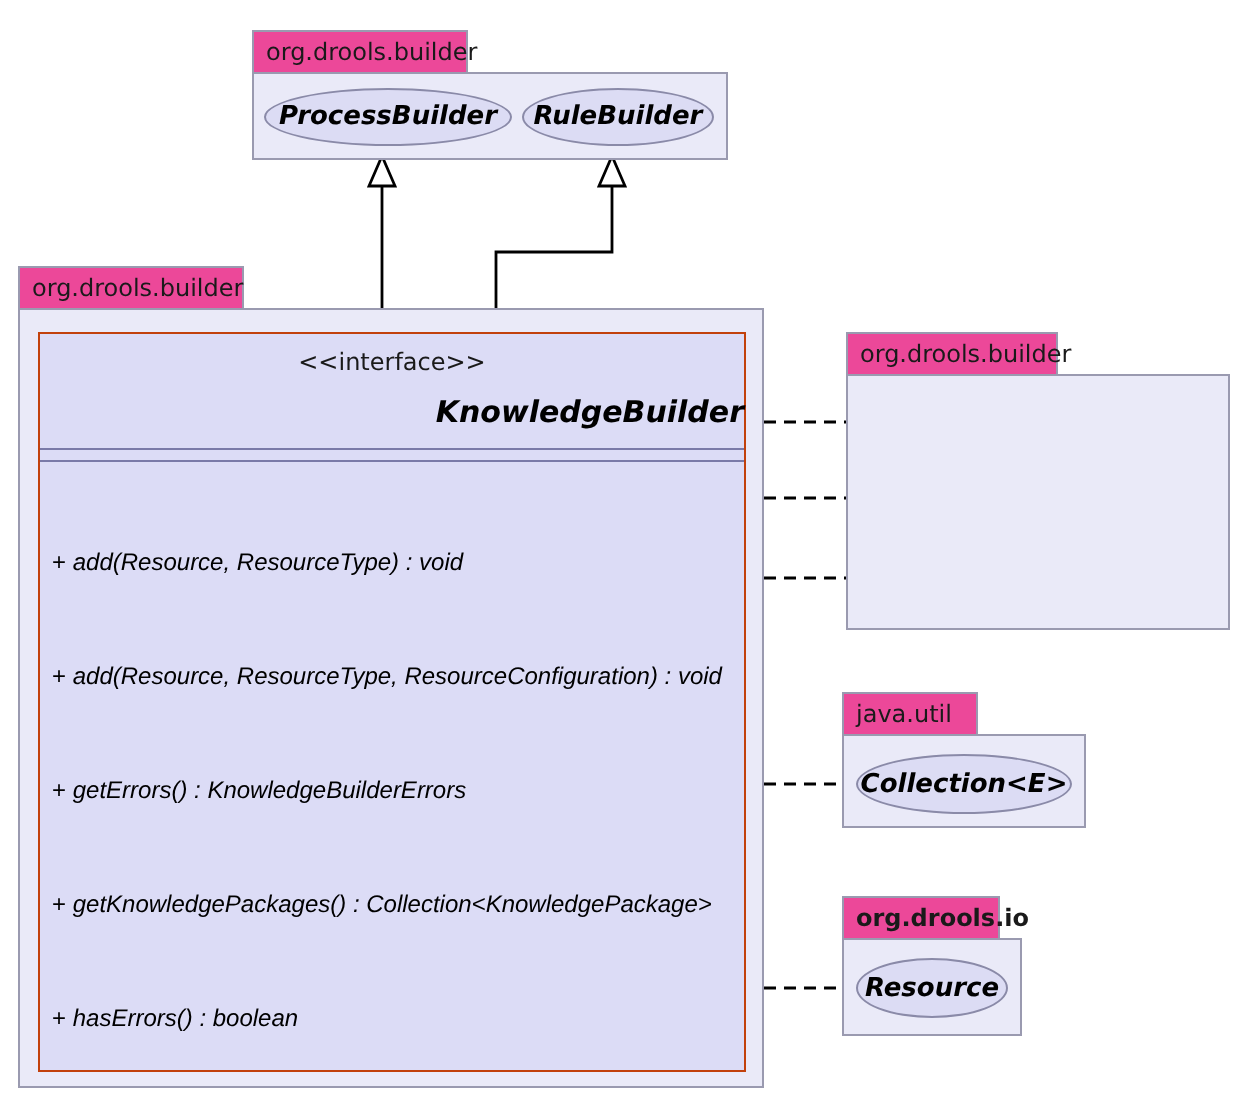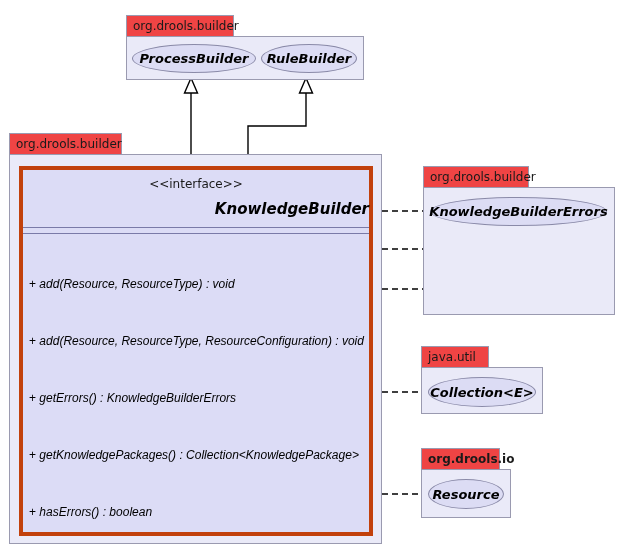--- a/index.html
+++ b/index.html
@@ -17,21 +17,21 @@
   #canvas {
     position: absolute;
     left: 0; top: 0;
     width: 629px;
     height: 557px;
   }
 
   
   .pkg-tab {
     position: absolute;
-    background: #ef4444;
+    background: #ec4899;
     border: 1px solid #9a9ab0;
     border-bottom: none;
     box-sizing: border-box;
     font-size: 12px;
     color: #1a1a1a;
     line-height: 20px;
     padding: 0 6px;
     white-space: nowrap;
     font-family: "DejaVu Sans", sans-serif;
   }
@@ -73,21 +73,21 @@
     font-size: 13px;
     color: #000000;
     white-space: nowrap;
     font-family: "DejaVu Sans", sans-serif;
   }
 
   
   .ifacebox {
     position: absolute;
     background: #dcdcf6;
-    border: 4px solid #c2410c;
+    border: 1px solid #c2410c;
     box-sizing: border-box;
   }
   .ifacebox .stereotype {
     text-align: center;
     font-size: 12px;
     color: #1a1a1a;
     margin-top: 7px;
     font-family: "DejaVu Sans", sans-serif;
   }
   .ifacebox .clsname {
@@ -196,21 +196,20 @@
       </div>
       <div class="method">
         <span class="vis">+</span>
         <span>hasErrors() : boolean</span>
       </div>
     </div>
   </div>
 
   <div class="pkg-tab" style="left:423px;top:166px;width:106px;height:21px;">org.drools.builder</div>
   <div class="pkg-body" style="left:423px;top:187px;width:192px;height:128px;"></div>
-  <div class="ellipse" style="left:430px;top:197px;width:177px;height:29px;">KnowledgeBuilderErrors</div>
 
   <div class="pkg-tab" style="left:421px;top:346px;width:68px;height:21px;">java.util</div>
   <div class="pkg-body" style="left:421px;top:367px;width:122px;height:47px;"></div>
   <div class="ellipse" style="left:428px;top:377px;width:108px;height:30px;">Collection&lt;E&gt;</div>
 
   <div class="pkg-tab" style="left:421px;top:448px;width:79px;height:21px;font-weight:bold;">org.drools.io</div>
   <div class="pkg-body" style="left:421px;top:469px;width:90px;height:49px;"></div>
   <div class="ellipse" style="left:428px;top:479px;width:76px;height:30px;">Resource</div>
 
 </div>

